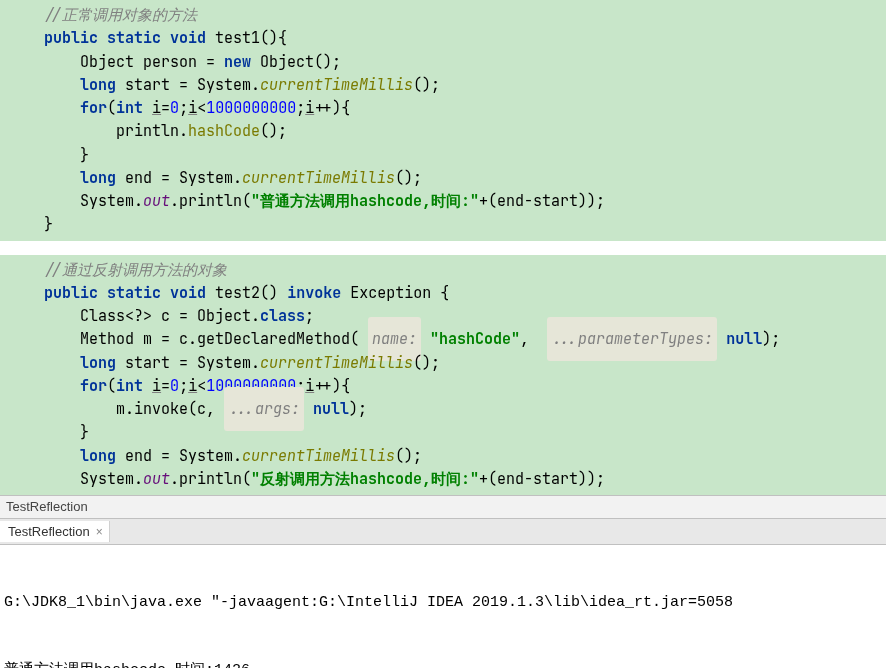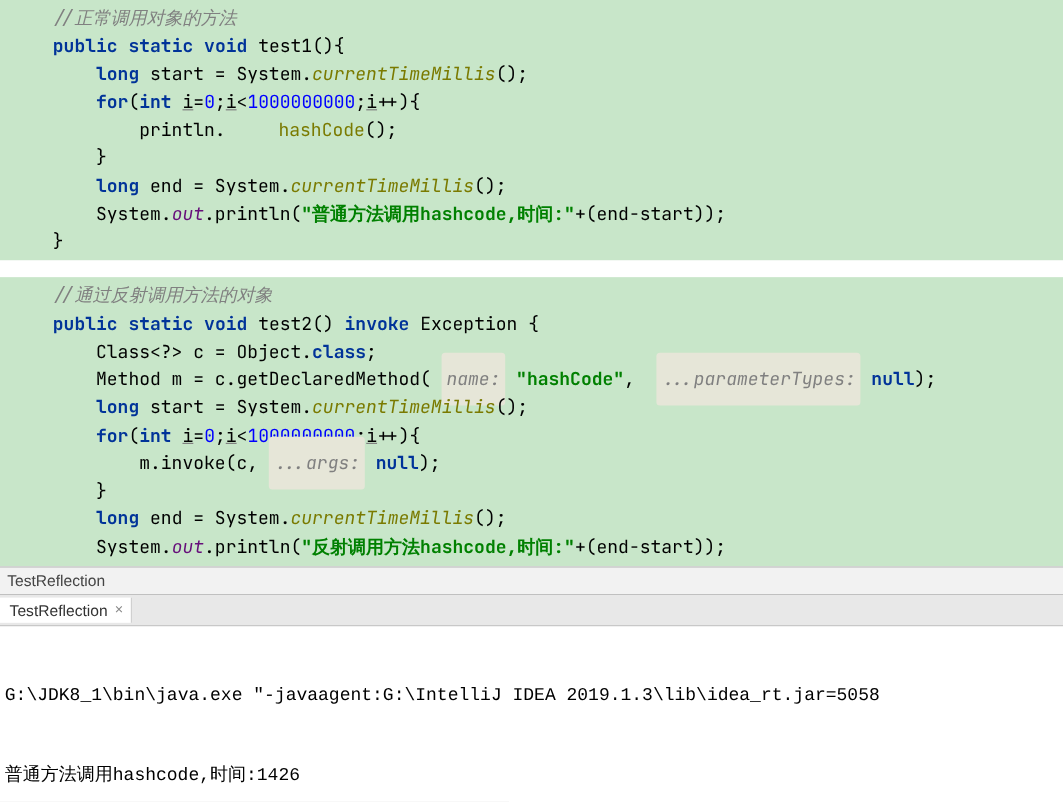--- a/index.html
+++ b/index.html
@@ -20,21 +20,21 @@
     height: 14px;
   }
   .line {
     padding: 0 8px;
     line-height: 1.55;
     white-space: pre;
   }
   .comment { color: #808080; font-style: italic; }
   .keyword { color: #003399; font-weight: bold; }
   .method { color: #7a7a00; font-style: italic; }
-  .method-normal { color: #7a7a00; margin-left: 44px; }
+  .method-normal { color: #7a7a00; }
   .field { color: #660e7a; font-style: italic; }
   .string { color: #008000; font-weight: bold; }
   .number { color: #0000ff; }
   .plain { color: #000000; }
   .hint {
     background: #e6e6d8;
     color: #808080;
     font-style: italic;
     padding: 12px 4px;
     border-radius: 3px;
@@ -84,20 +84,21 @@
     white-space: pre;
   }
   .console-cmd { color: #000; }
 </style>
 </head>
 <body>
 
 <div class="editor">
   <div class="line">    <span class="comment">//正常调用对象的方法</span></div>
   <div class="line">    <span class="keyword">public</span> <span class="keyword">static</span> <span class="keyword">void</span> <span class="plain">test1(){</span></div>
+  <div class="line">        <span class="plain">Object person = </span><span class="keyword">new</span><span class="plain"> Object();</span></div>
   <div class="line">        <span class="keyword">long</span><span class="plain"> start = System.</span><span class="method">currentTimeMillis</span><span class="plain">();</span></div>
   <div class="line">        <span class="keyword">for</span><span class="plain">(</span><span class="keyword">int</span><span class="plain"> </span><span class="plain underline">i</span><span class="plain">=</span><span class="number">0</span><span class="plain">;</span><span class="plain underline">i</span><span class="plain">&lt;</span><span class="number">1000000000</span><span class="plain">;</span><span class="plain underline">i</span><span class="plain">++){</span></div>
   <div class="line">            <span class="plain">println.</span><span class="method-normal">hashCode</span><span class="plain">();</span></div>
   <div class="line">        <span class="plain">}</span></div>
   <div class="line">        <span class="keyword">long</span><span class="plain"> end = System.</span><span class="method">currentTimeMillis</span><span class="plain">();</span></div>
   <div class="line">        <span class="plain">System.</span><span class="field">out</span><span class="plain">.println(</span><span class="string">"普通方法调用hashcode,时间:"</span><span class="plain">+(end-start));</span></div>
   <div class="line">    <span class="plain">}</span></div>
 </div>
 
 <div class="editor-gap"></div>

